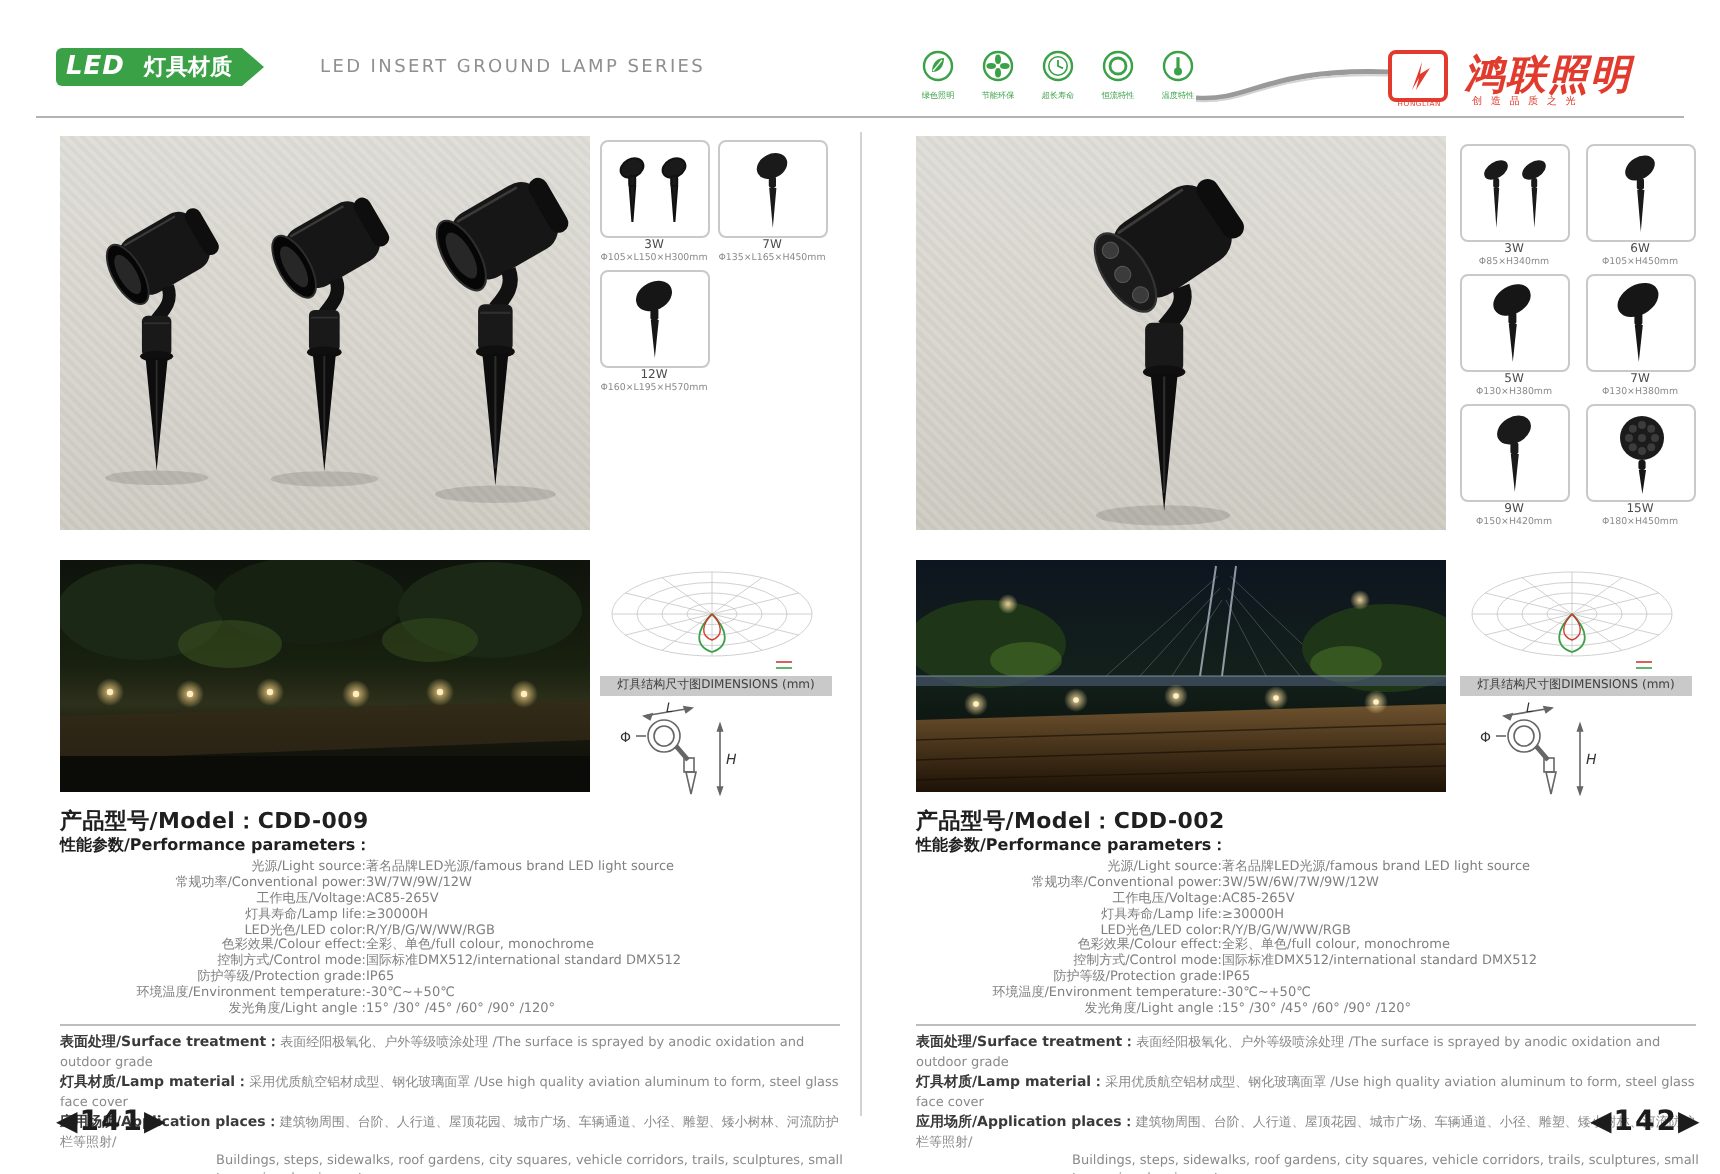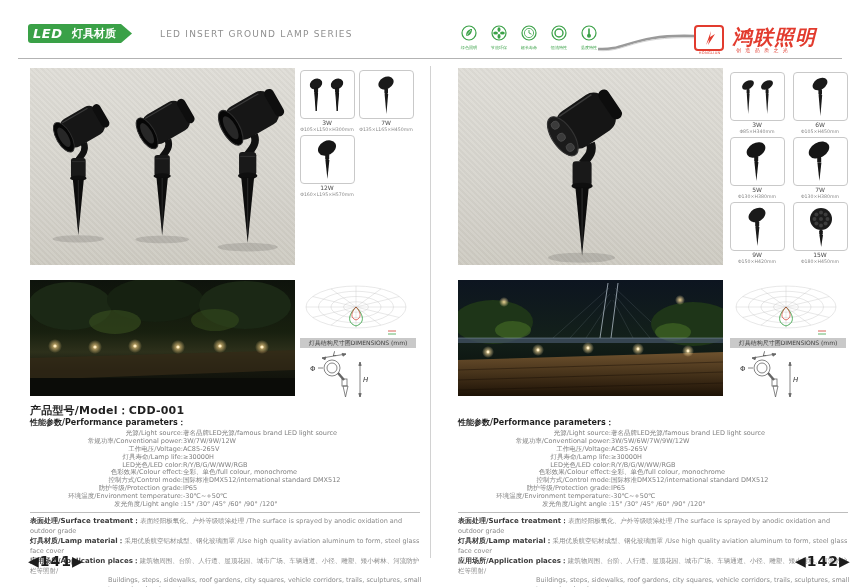--- a/index.html
+++ b/index.html
@@ -269,21 +269,21 @@
       <polygon points="43,36 48,36 45.5,47"></polygon>
       <line x1="60" y1="12" x2="60" y2="47"></line>
       <polygon points="60,12 58.8,15.5 61.2,15.5" fill="#666"></polygon>
         <polygon points="60,47 58.8,43.5 61.2,43.5" fill="#666"></polygon>
     </g>
     <text x="33" y="6" font-size="6.5" fill="#333" font-style="italic">L</text>
     <text x="10" y="21" font-size="7" fill="#333">Φ</text>
     <text x="63" y="32" font-size="7" fill="#333" font-style="italic">H</text>
   </svg>
 
-  <div class="abs model-title" style="left:30px;top:403px;"><span>产品型号/Model：</span><span>CDD-001</span></div>
+  <div class="abs model-title" style="left:30px;top:403px;"><span>产品型号/Model：</span><span>CDD-009</span></div>
   <div class="abs params-title" style="left:30px;top:417px;">性能参数/Performance parameters：</div>
   <div class="abs spec-table" style="left:30px;top:430px;">
     <div class="spec-row">
         <span class="spec-label">光源/Light source:</span>
         <span>著名品牌LED光源/famous brand LED light source</span>
       </div>
     <div class="spec-row">
         <span class="spec-label">常规功率/Conventional power:</span>
         <span>3W/7W/9W/12W</span>
       </div>
@@ -532,20 +532,21 @@
       <polygon points="43,36 48,36 45.5,47"></polygon>
       <line x1="60" y1="12" x2="60" y2="47"></line>
       <polygon points="60,12 58.8,15.5 61.2,15.5" fill="#666"></polygon>
         <polygon points="60,47 58.8,43.5 61.2,43.5" fill="#666"></polygon>
     </g>
     <text x="33" y="6" font-size="6.5" fill="#333" font-style="italic">L</text>
     <text x="10" y="21" font-size="7" fill="#333">Φ</text>
     <text x="63" y="32" font-size="7" fill="#333" font-style="italic">H</text>
   </svg>
 
+  <div class="abs model-title" style="left:458px;top:403px;"><span>产品型号/Model：</span><span>CDD-002</span></div>
   <div class="abs params-title" style="left:458px;top:417px;">性能参数/Performance parameters：</div>
   <div class="abs spec-table" style="left:458px;top:430px;">
     <div class="spec-row">
         <span class="spec-label">光源/Light source:</span>
         <span>著名品牌LED光源/famous brand LED light source</span>
       </div>
     <div class="spec-row">
         <span class="spec-label">常规功率/Conventional power:</span>
         <span>3W/5W/6W/7W/9W/12W</span>
       </div>

